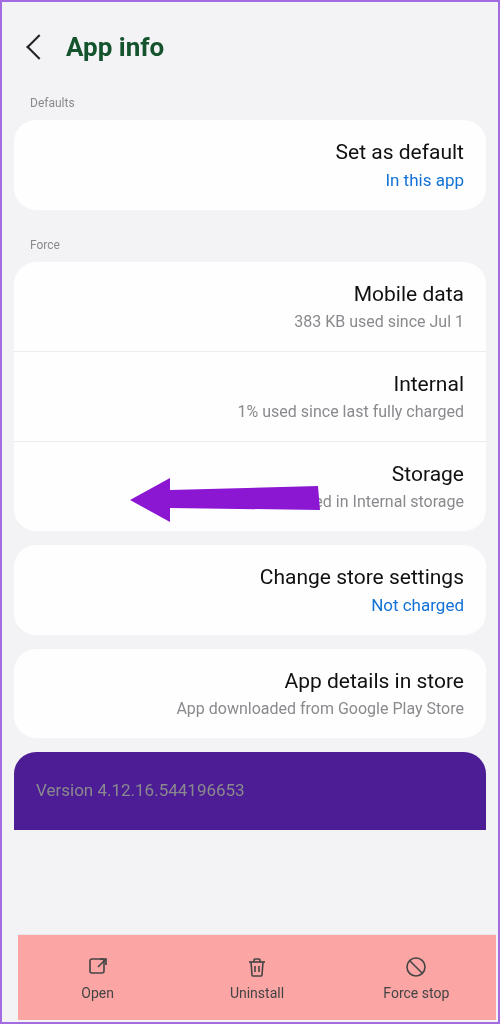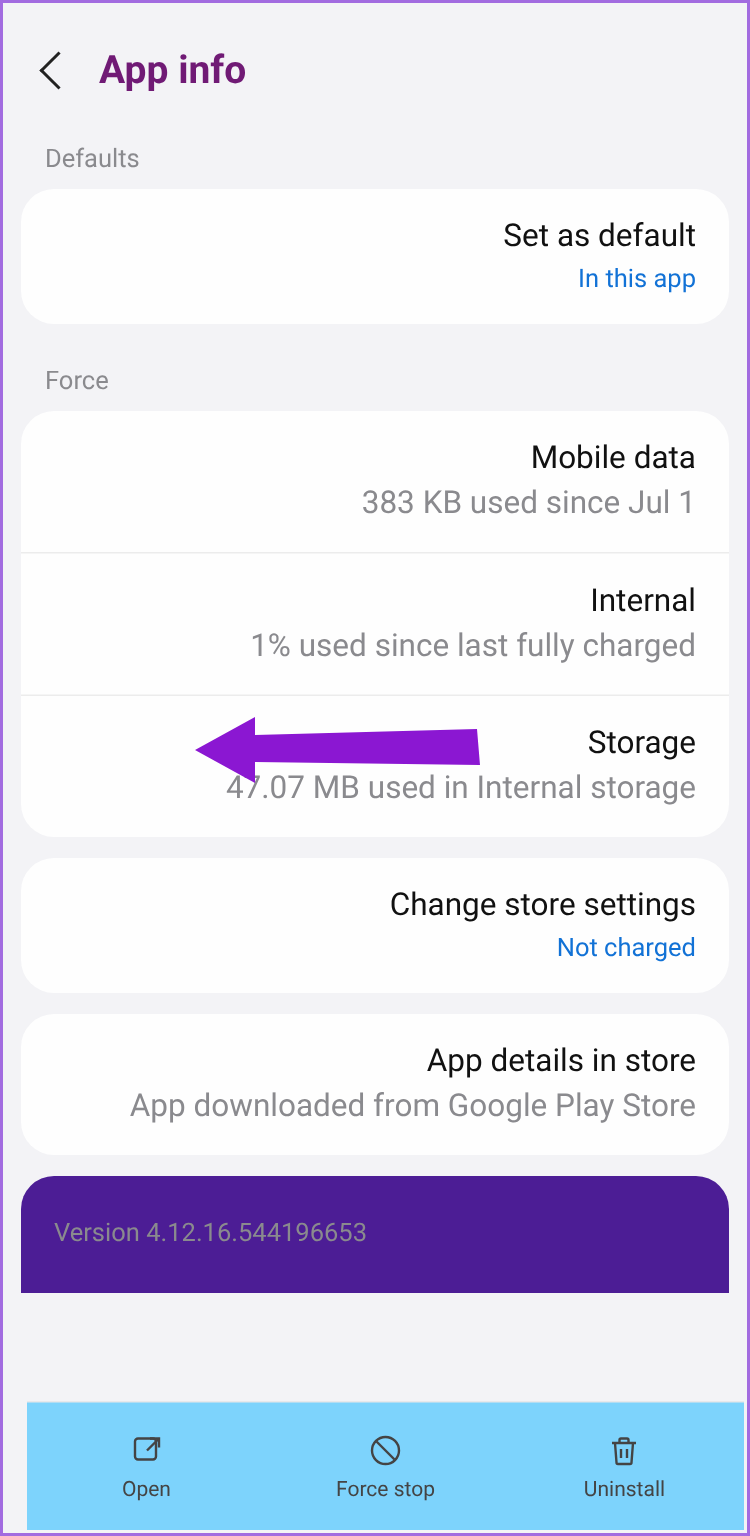--- a/index.html
+++ b/index.html
@@ -22,24 +22,24 @@
       width: 18px;
       height: 18px;
       border-left: 2.5px solid #222;
       border-bottom: 2.5px solid #222;
       transform: rotate(45deg);
       margin-left: 6px;
     }
     .header-title {
       font-size: 26px;
       font-weight: 700;
-      color: #701a75;
+      color: #14532d;
     }
     .section-label {
-      font-size: 17px;
+      font-size: 12px;
       color: #8a8a8e;
       padding: 14px 28px 10px 28px;
     }
     .card {
       background: #fefefe;
       border-radius: 22px;
       margin: 0 12px 14px 12px;
       overflow: hidden;
     }
     .row {
@@ -48,42 +48,42 @@
     }
     .row + .row {
       border-top: 1px solid #ececec;
     }
     .row-title {
       font-size: 21px;
       color: #111;
       margin-bottom: 6px;
     }
     .row-sub {
-      font-size: 21px;
+      font-size: 16px;
       color: #8a8a8e;
     }
     .row-sub-link {
       font-size: 17px;
       color: #1272d6;
     }
     .version-card {
       background: #4c1d95;
       border-radius: 22px 22px 0 0;
       margin: 0 12px;
       padding: 28px 22px 30px 22px;
     }
     .version-text {
       font-size: 17px;
       color: #8a8a8e;
     }
     .bottom-bar {
       position: absolute;
       left: 16px; right: 2px; bottom: 2px;
       height: 86px;
-      background: #7dd3fc;
+      background: #fca5a5;
       display: flex;
       justify-content: space-around;
       align-items: center;
       border-top: 1px solid #e8e8ea;
     }
     .bb-item {
       display: flex;
       flex-direction: column;
       align-items: center;
       gap: 6px;
@@ -160,33 +160,33 @@
   <div class="bb-item">
     <svg class="bb-icon" viewBox="0 0 24 24" fill="none" stroke="#444" stroke-width="1.6">
       <rect x="4" y="4" width="14" height="14" rx="2"></rect>
       <path d="M14 4h6v6"></path>
       <path d="M20 4l-8 8"></path>
     </svg>
     <span>Open</span>
   </div>
   <div class="bb-item">
     <svg class="bb-icon" viewBox="0 0 24 24" fill="none" stroke="#444" stroke-width="1.6">
-      <circle cx="12" cy="12" r="9"></circle>
-      <path d="M6 6l12 12"></path>
-    </svg>
-    <span>Force stop</span>
-  </div>
-  <div class="bb-item">
-    <svg class="bb-icon" viewBox="0 0 24 24" fill="none" stroke="#444" stroke-width="1.6">
       <path d="M4 7h16"></path>
       <path d="M9 7V5a1 1 0 011-1h4a1 1 0 011 1v2"></path>
       <path d="M6 7l1 13a1 1 0 001 1h8a1 1 0 001-1l1-13"></path>
       <path d="M10 11v6M14 11v6"></path>
     </svg>
     <span>Uninstall</span>
+  </div>
+  <div class="bb-item">
+    <svg class="bb-icon" viewBox="0 0 24 24" fill="none" stroke="#444" stroke-width="1.6">
+      <circle cx="12" cy="12" r="9"></circle>
+      <path d="M6 6l12 12"></path>
+    </svg>
+    <span>Force stop</span>
   </div>
 </div>
 
 <svg class="arrow" width="190" height="55" viewBox="0 0 190 55">
   <defs>
     <linearGradient id="g" x1="0" x2="1">
       <stop offset="0" stop-color="#8b17d2"></stop>
       <stop offset="1" stop-color="#8b17d2"></stop>
     </linearGradient>
   </defs>

